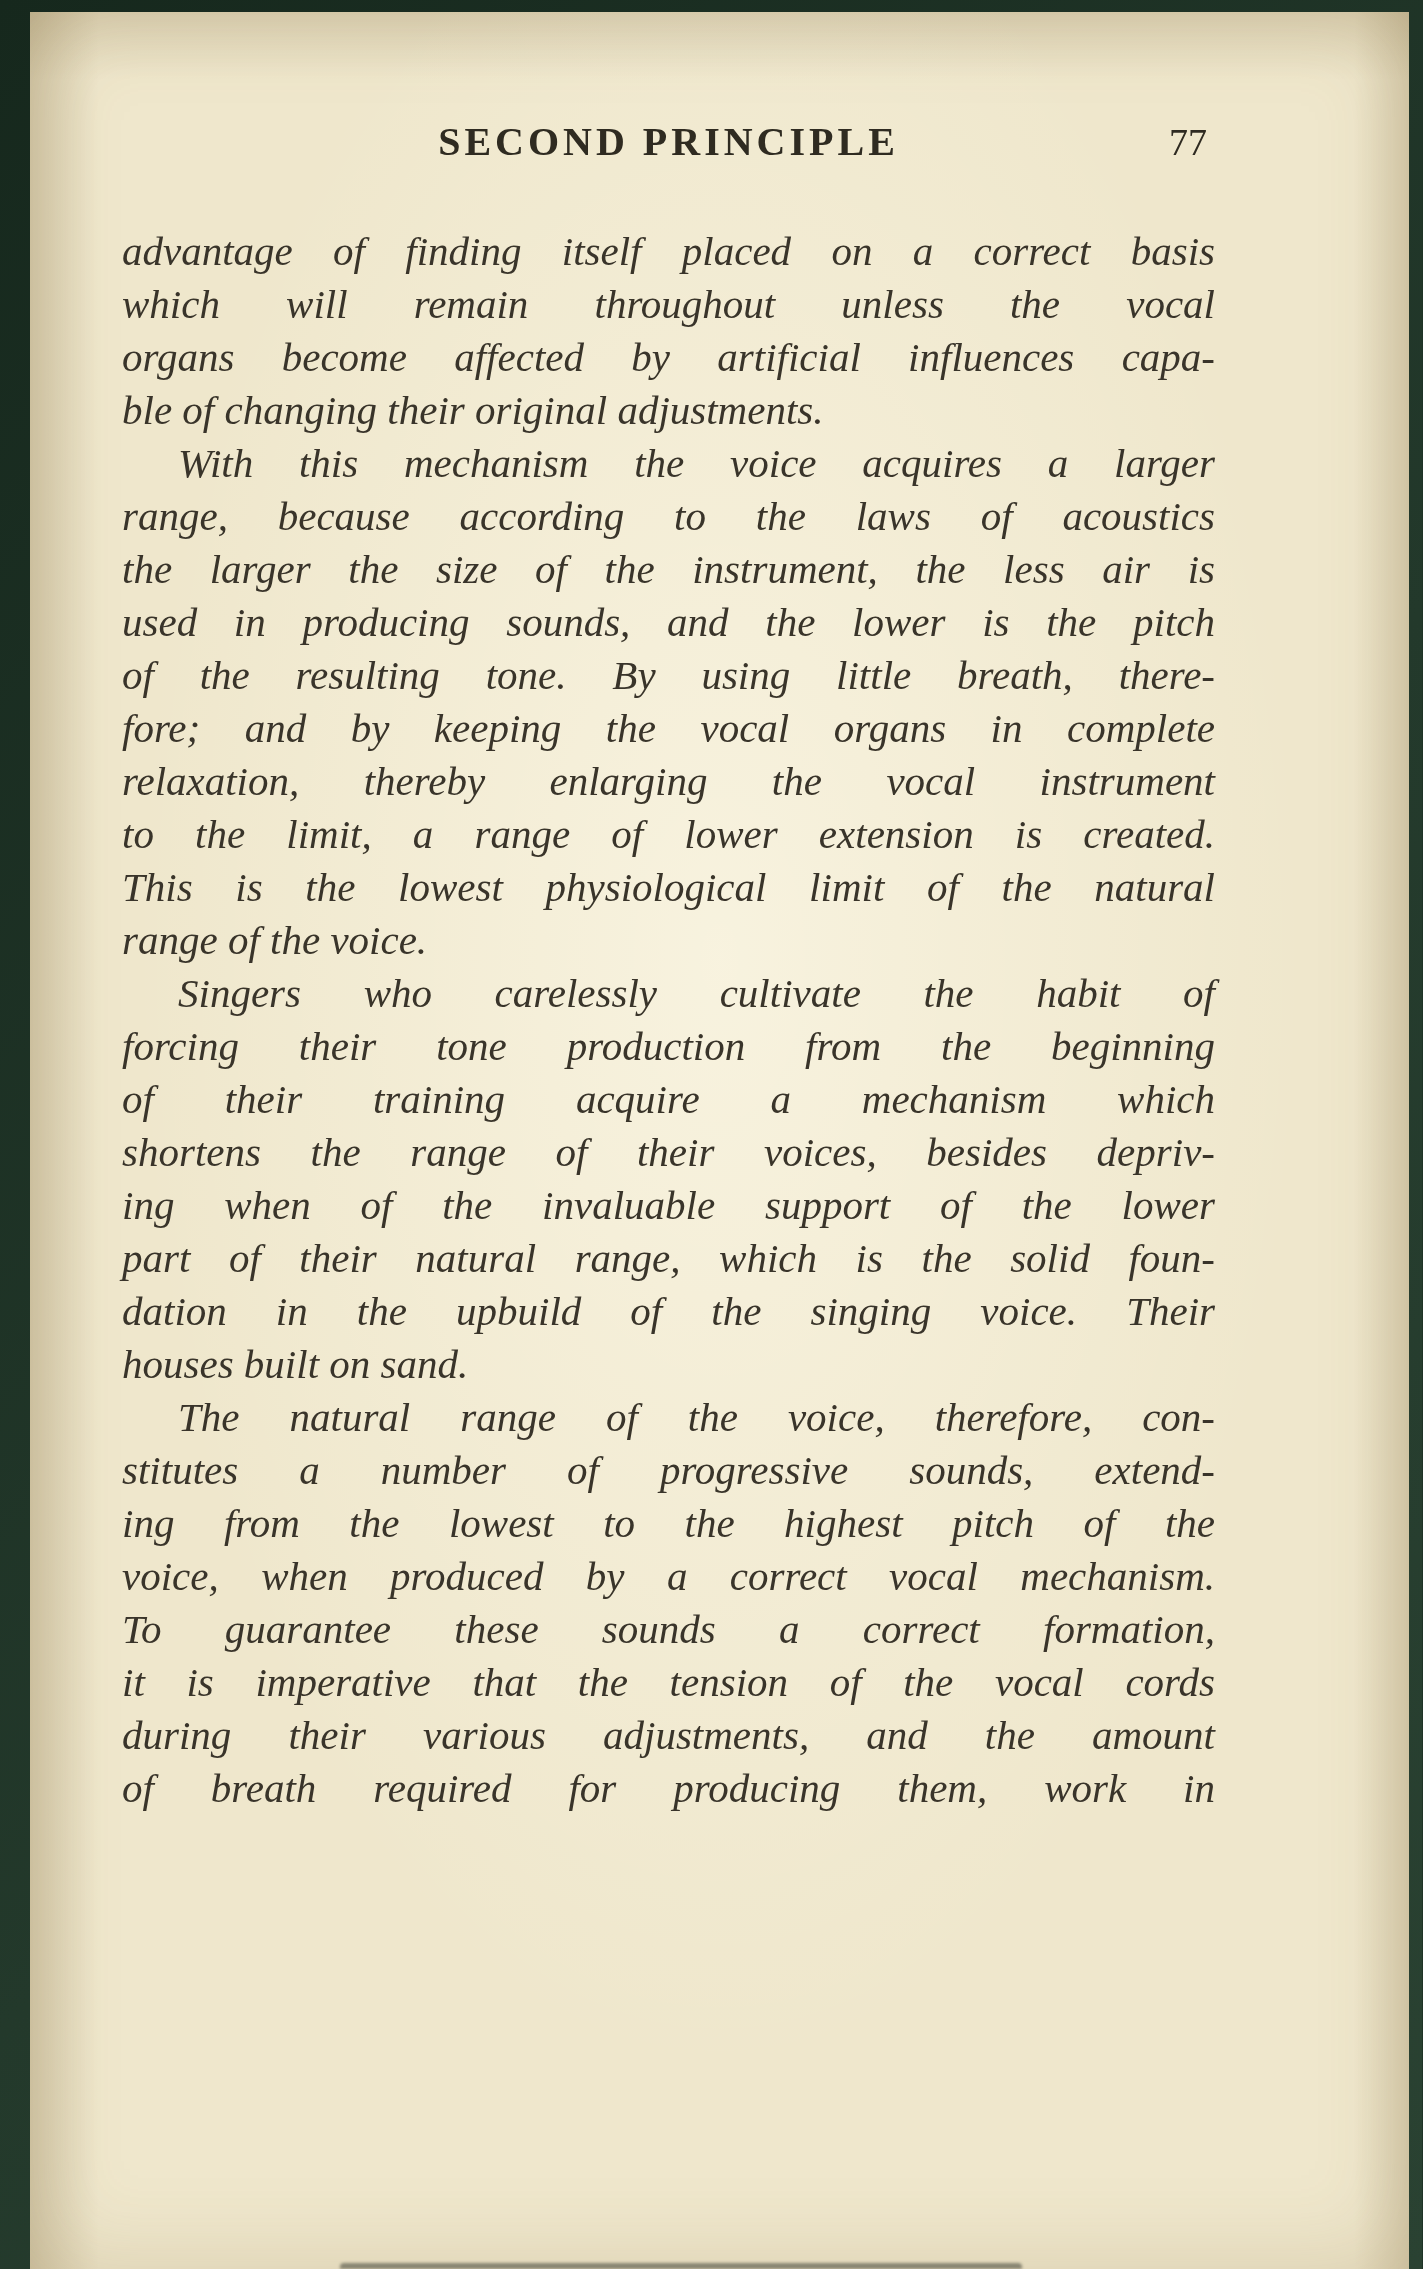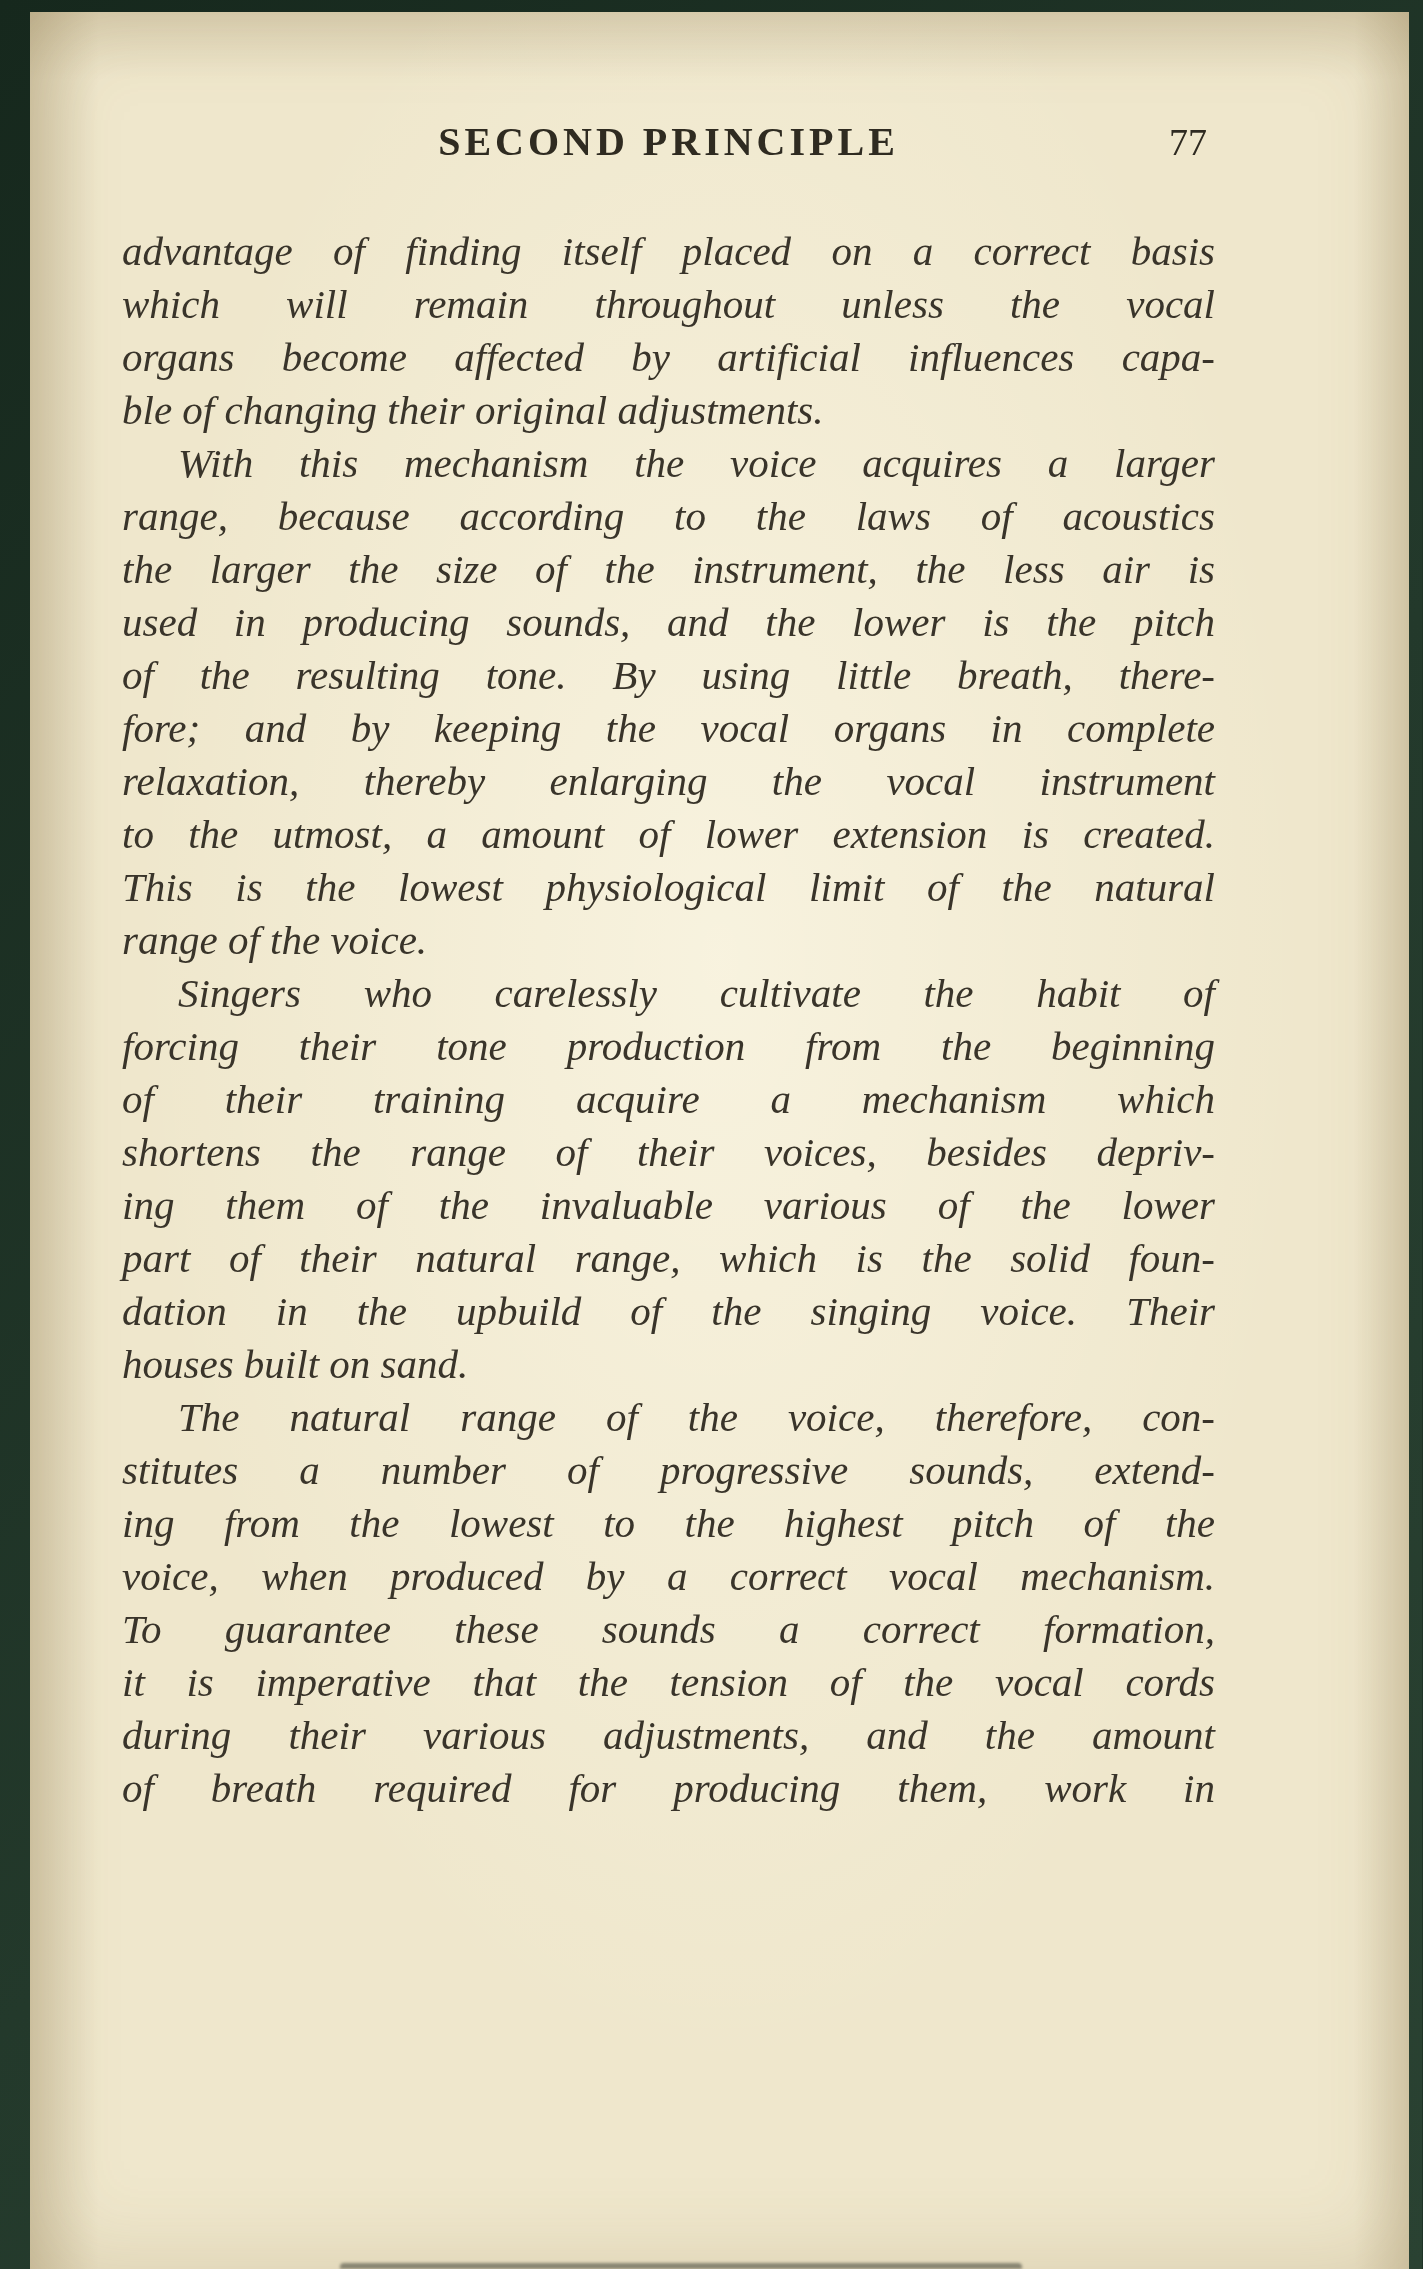--- a/index.html
+++ b/index.html
@@ -102,30 +102,30 @@
             <div class="line last">ble of changing their original adjustments.</div>
           </div>
           <div class="paragraph">
             <div class="line indent">With this mechanism the voice acquires a larger</div>
             <div class="line">range, because according to the laws of acoustics</div>
             <div class="line">the larger the size of the instrument, the less air is</div>
             <div class="line">used in producing sounds, and the lower is the pitch</div>
             <div class="line">of the resulting tone. By using little breath, there-</div>
             <div class="line">fore; and by keeping the vocal organs in complete</div>
             <div class="line">relaxation, thereby enlarging the vocal instrument</div>
-            <div class="line">to the utmost, a amount of lower extension is created.</div>
+            <div class="line">to the limit, a range of lower extension is created.</div>
             <div class="line">This is the lowest physiological limit of the natural</div>
             <div class="line last">range of the voice.</div>
           </div>
           <div class="paragraph">
             <div class="line indent">Singers who carelessly cultivate the habit of</div>
             <div class="line">forcing their tone production from the beginning</div>
             <div class="line">of their training acquire a mechanism which</div>
             <div class="line">shortens the range of their voices, besides depriv-</div>
-            <div class="line">ing them of the invaluable various of the lower</div>
+            <div class="line">ing when of the invaluable support of the lower</div>
             <div class="line">part of their natural range, which is the solid foun-</div>
             <div class="line">dation in the upbuild of the singing voice. Their</div>
             <div class="line last">houses built on sand.</div>
           </div>
           <div class="paragraph">
             <div class="line indent">The natural range of the voice, therefore, con-</div>
             <div class="line">stitutes a number of progressive sounds, extend-</div>
             <div class="line">ing from the lowest to the highest pitch of the</div>
             <div class="line">voice, when produced by a correct vocal mechanism.</div>
             <div class="line">To guarantee these sounds a correct formation,</div>

